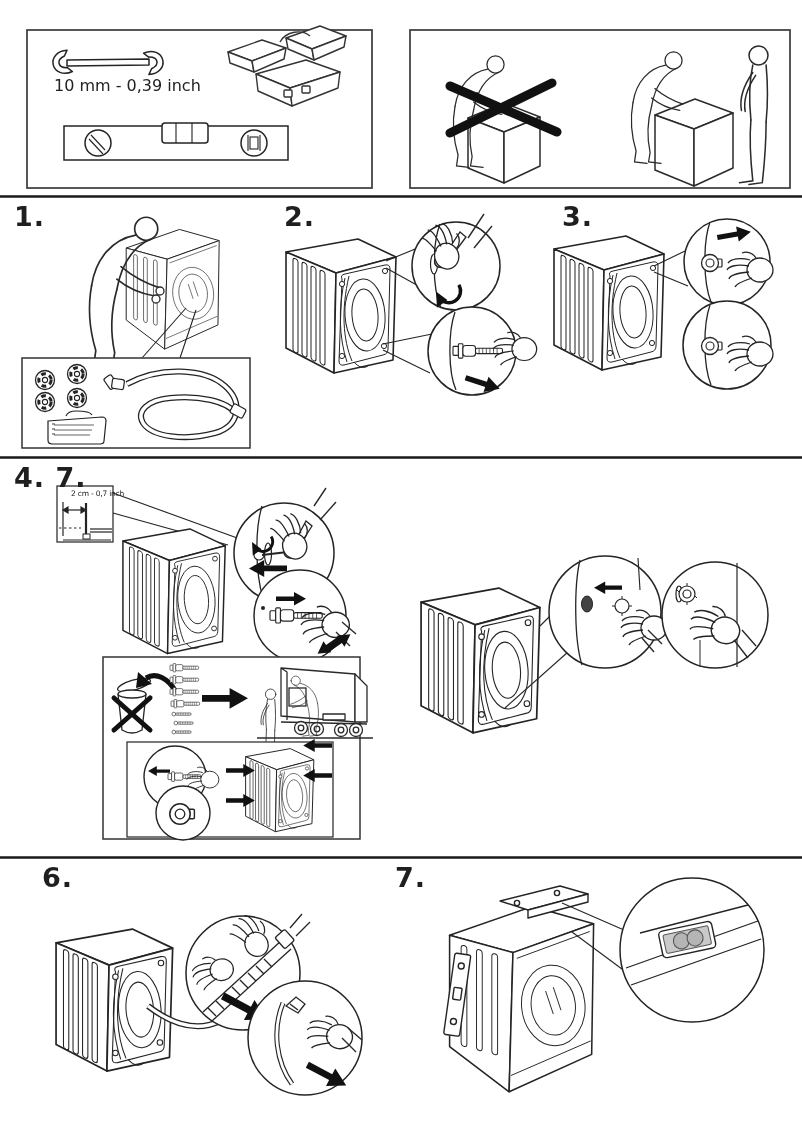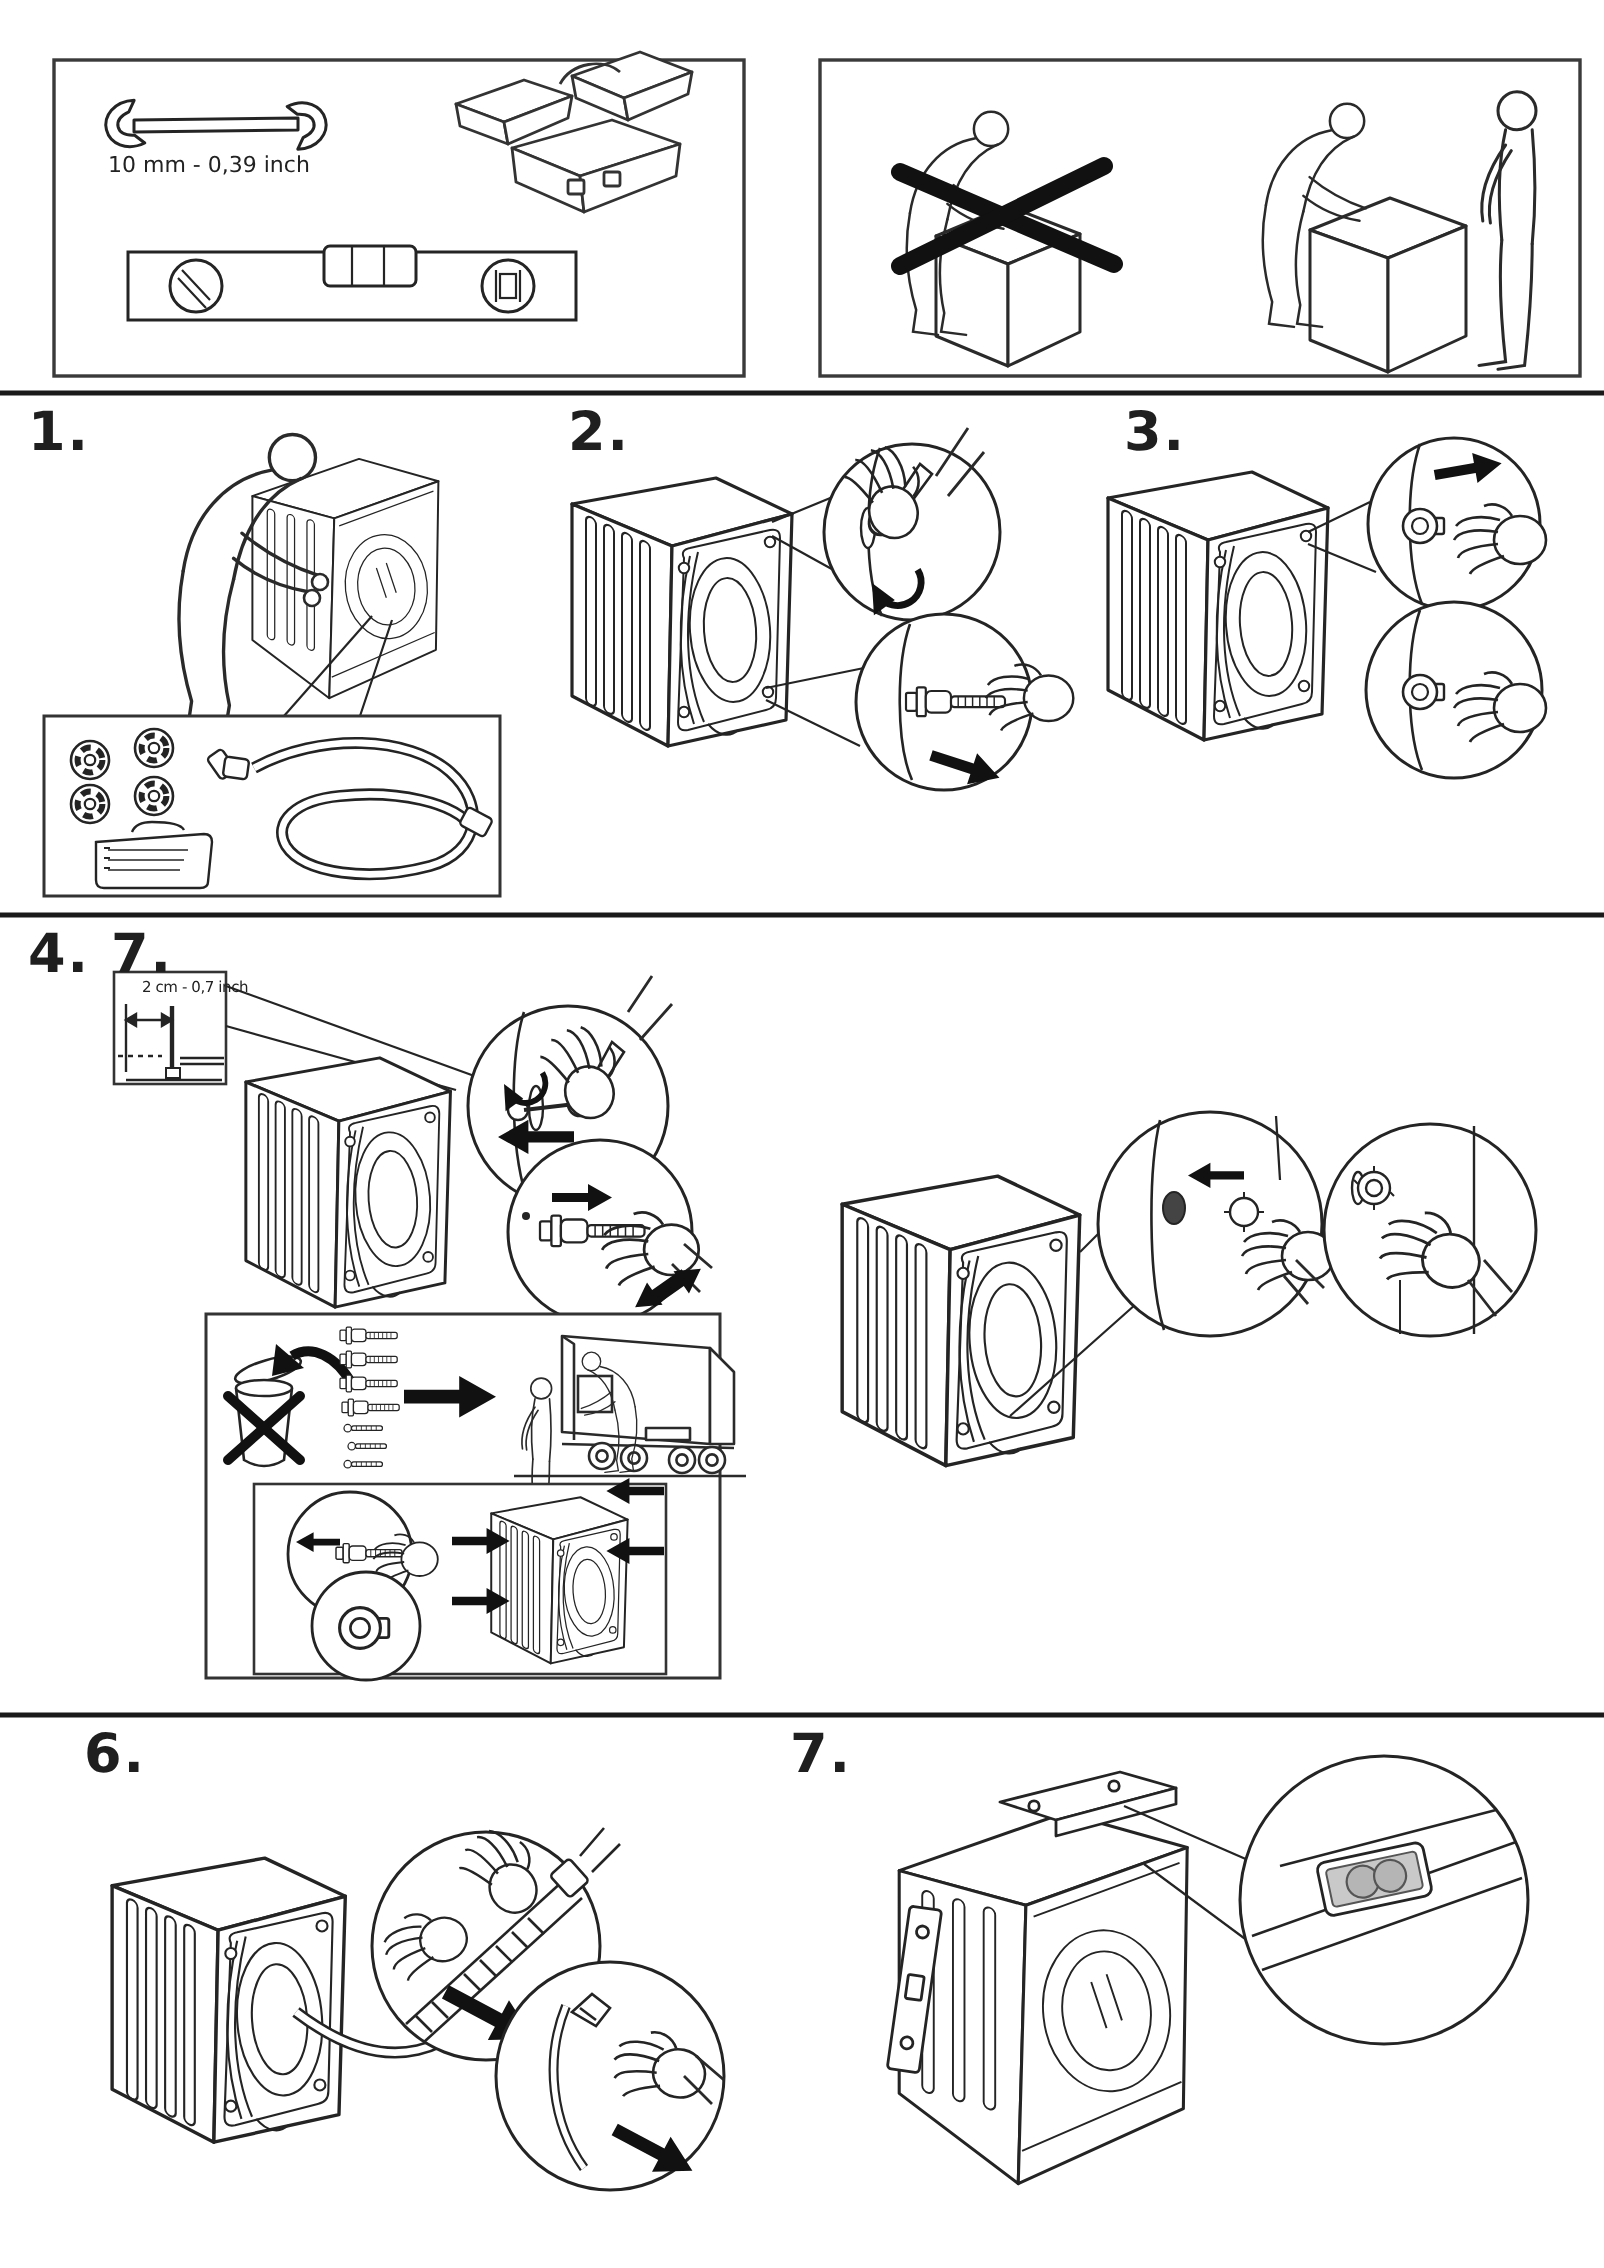--- a/index.html
+++ b/index.html
@@ -6,21 +6,21 @@
   #page{
     position:relative;width:802px;height:1134px;background:#fff;overflow:hidden;
     font-family:"DejaVu Sans","Liberation Sans",sans-serif;color:#1f1f1f;
   }
   #art{position:absolute;left:0;top:0;}
   .stepnum{
     position:absolute;font-weight:bold;font-size:27px;line-height:1;
     color:#1f1f1f;letter-spacing:1px;
   }
   .lbl-wrench{
-    position:absolute;left:54px;top:76px;font-size:11px;font-weight:500;
+    position:absolute;left:54px;top:76px;font-size:16px;font-weight:500;
     color:#222;white-space:nowrap;
   }
   .lbl-clearance{
     position:absolute;left:60px;top:489px;font-size:7.5px;font-weight:500;
     letter-spacing:-0.2px;color:#222;white-space:nowrap;margin-left:11px;
   }
 </style>
 </head>
 <body>
 

